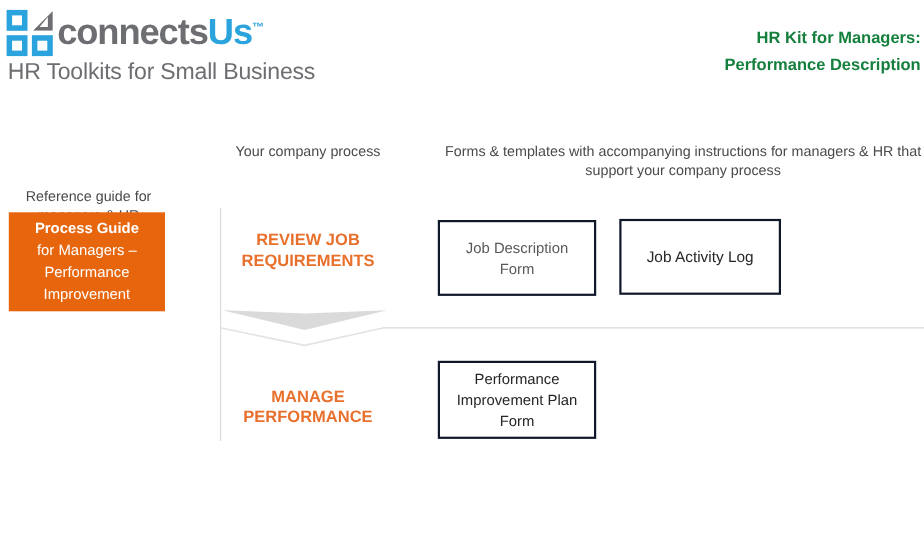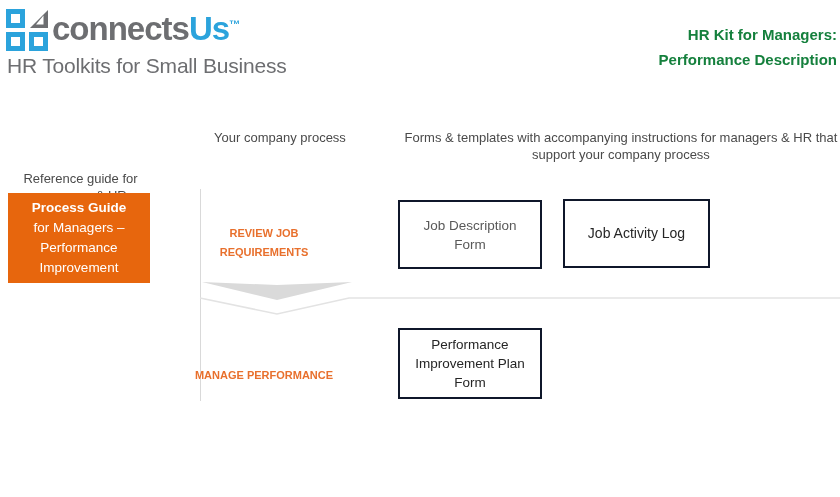--- a/index.html
+++ b/index.html
@@ -66,23 +66,23 @@
     padding-top: 5px;
   }
   .guide-box .t { font-weight: bold; }
 
   
   .v-line {
     position: absolute; left: 200px; top: 189px;
     width: 1px; height: 242px; background: #D9D9D9;
   }
   .step-label {
-    position: absolute; left: 194px; width: 140px;
+    position: absolute; left: 210px; width: 140px;
     text-align: center; font-weight: bold;
-    font-size: 11px; line-height: 19px; color: #E8702D; margin-top: 15px;
+    font-size: 15px; line-height: 19px; color: #E8702D;
   }
   .step-label.s1 { top: 209px; }
   .step-label.s2 { top: 351px; }
 
   
   .form-box {
     position: absolute;
     border: 2px solid #0f172a; background: #ffffff;
     display: flex; align-items: center; justify-content: center;
     text-align: center; font-size: 13.5px; line-height: 19px;

